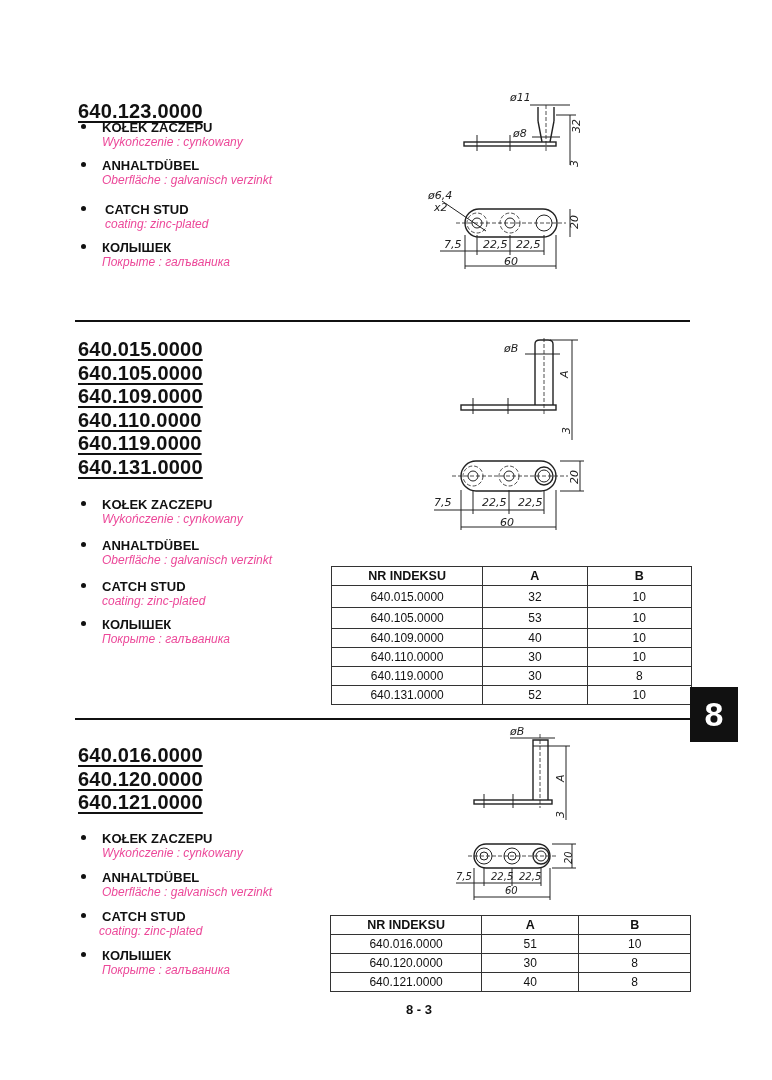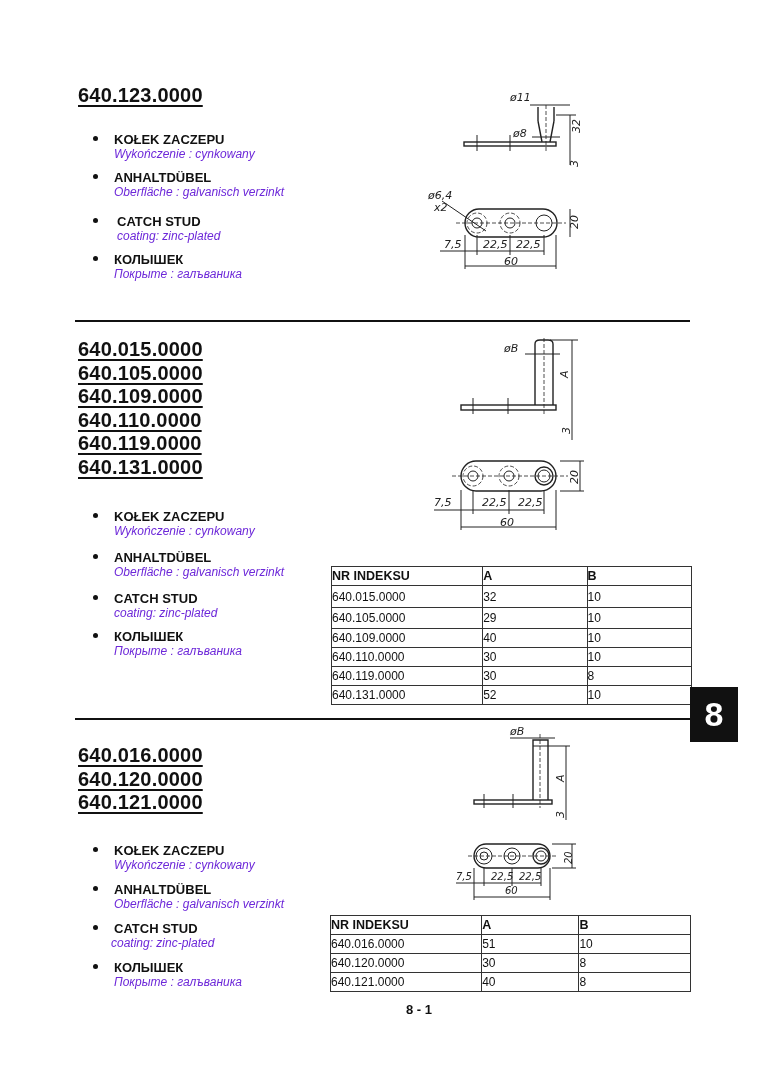--- a/index.html
+++ b/index.html
@@ -1,38 +1,38 @@
 <!DOCTYPE html>
 <html><head>
 <meta charset="utf-8">
 <style>
   html, body { margin:0; padding:0; background:#ffffff; }
   body { width:772px; height:1080px; position:relative; overflow:hidden; font-family:"Liberation Sans", sans-serif; color:#111; }
   .abs { position:absolute; }
   .code { font-weight:bold; font-size:20px; text-decoration:underline; text-decoration-thickness:2px; text-underline-offset:3px; line-height:23.5px; letter-spacing:0.2px; }
-  .bullets { list-style:none; margin:12px; padding:0; }
+  .bullets { list-style:none; margin:0; padding:0; }
   .bullets li { position:relative; padding-left:24px; }
   .bullets li .dot { position:absolute; left:3px; top:4px; width:5px; height:5px; border-radius:50%; background:#111; }
   .bt { font-weight:bold; font-size:13px; line-height:15px; display:block; }
-  .bs { font-style:italic; font-size:12px; line-height:14px; display:block; color:#6d28d9; }
+  .bs { font-style:italic; font-size:12px; line-height:14px; display:block; color:#ec4899; }
   .rule { position:absolute; left:75px; height:2px; background:#111; }
   table.spec { position:absolute; border-collapse:collapse; font-size:12px; }
-  table.spec td, table.spec th { border:1px solid #333; text-align:left; padding:0; height:18px; font-weight:normal;margin-top:23px; }
+  table.spec td, table.spec th { border:1px solid #333; text-align:center; padding:0; height:18px; font-weight:normal;margin-top:23px; }
   table.spec th { font-weight:bold; font-size:12.5px; }
   .tab8 { position:absolute; left:690px; top:687px; width:48px; height:55px; background:#111; color:#fff; font-weight:bold; font-size:34px; display:flex; align-items:center; justify-content:center; }
   .pageno { position:absolute; left:406px; top:1002px; font-weight:bold; font-size:13px; }
   svg text { font-family:"DejaVu Sans", sans-serif; font-style:italic; font-size:11px; fill:#222; }
   svg .ln { stroke:#222; stroke-width:1; fill:none; }
   svg .th { stroke:#222; stroke-width:1.4; fill:none; }
   svg .dash { stroke:#222; stroke-width:0.8; fill:none; stroke-dasharray:4 2; }
 </style>
 </head>
 <body>
 
-<div class="abs code" style="left:78px; top:84px;">640.123.0000</div>
+<div class="abs code" style="left:78px; top:100px;">640.123.0000</div>
 
 <ul class="bullets abs" style="left:78px; top:120px;">
   <li style="margin-bottom:9px;">
       <span class="dot"></span>
       <span class="bt">KOŁEK ZACZEPU</span>
       <span class="bs">Wykończenie : cynkowany</span>
     </li>
   <li style="margin-bottom:15px;">
       <span class="dot"></span>
       <span class="bt">ANHALTDÜBEL</span>
@@ -183,21 +183,21 @@
     <th>A</th>
     <th>B</th>
   </tr>
   <tr style="height:22px;">
         <td>640.015.0000</td>
         <td>32</td>
         <td>10</td>
       </tr>
   <tr style="height:21px;">
         <td>640.105.0000</td>
-        <td>29</td>
+        <td>53</td>
         <td>10</td>
       </tr>
   <tr>
         <td>640.109.0000</td>
         <td>40</td>
         <td>10</td>
       </tr>
   <tr>
         <td>640.110.0000</td>
         <td>30</td>
@@ -313,13 +313,13 @@
         <td>8</td>
       </tr>
   <tr>
         <td>640.121.0000</td>
         <td>40</td>
         <td>8</td>
       </tr>
 </tbody>
   </table>
 
-<div class="pageno">8 - 1</div>
+<div class="pageno">8 - 3</div>
 
 </body></html>

